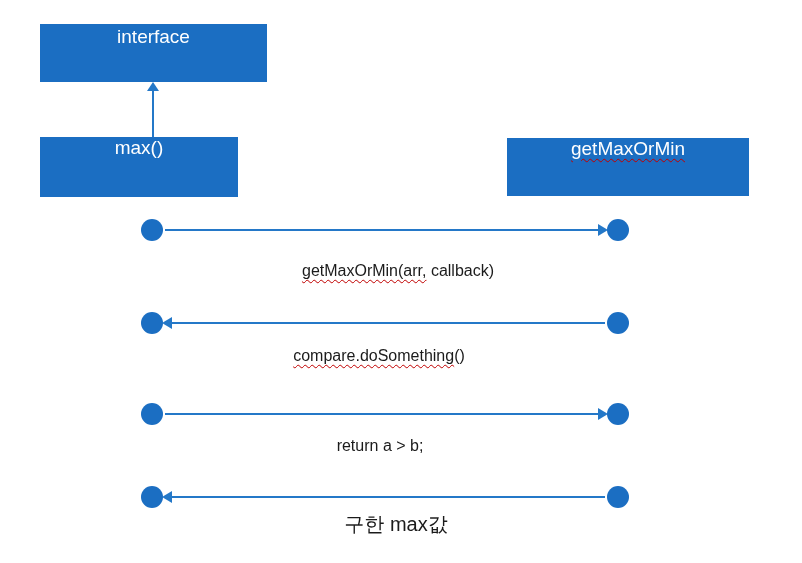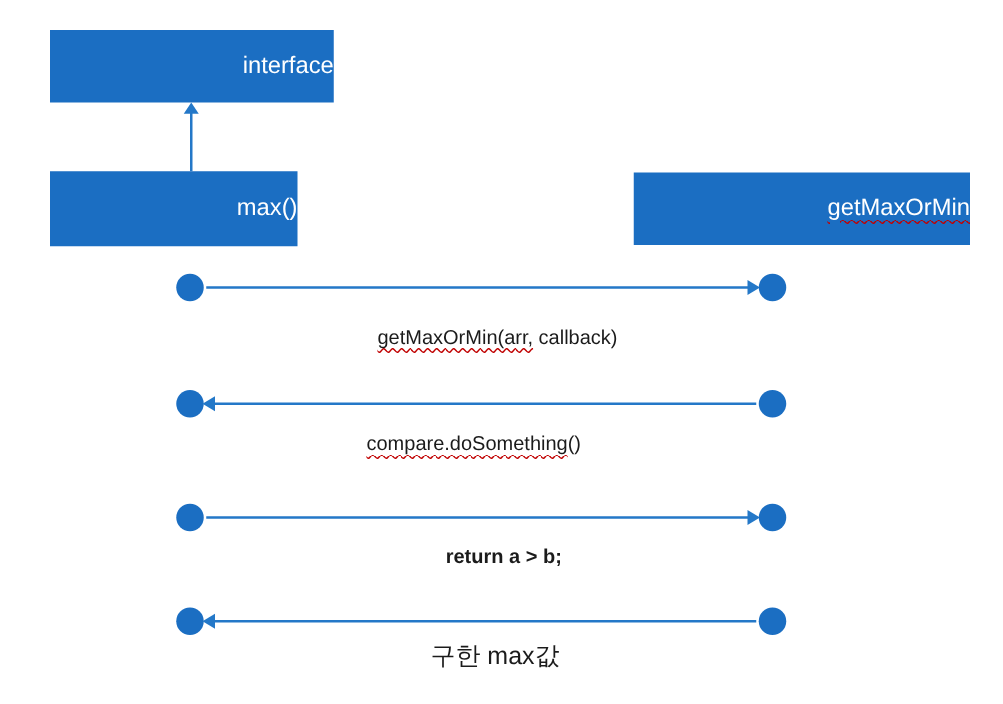--- a/index.html
+++ b/index.html
@@ -11,29 +11,29 @@
     font-family: "Liberation Sans", "DejaVu Sans", sans-serif;
     overflow: hidden;
   }
 
   
   .box {
     position: absolute;
     background: var(--shape-fill, #1B6EC2);
     color: #ffffff;
     display: flex;
-    flex-direction: column;
-    align-items: flex-end;
+    flex-direction: row;
+    align-items: flex-start;
     justify-content: center;
     font-size: 19px;
     text-align: center;
   }
   .box-interface { left: 40px;  top: 24px;  width: 227px; height: 58px; line-height: 26px; }
   .box-max       { left: 40px;  top: 137px; width: 198px; height: 60px; }
-  .box-getmax    { left: 507px; top: 138px; width: 269px; height: 58px; }
+  .box-getmax    { left: 507px; top: 138px; width: 242px; height: 58px; }
 
   
   .sq, .sq-box {
     text-decoration-line: underline;
     text-decoration-style: wavy;
     text-decoration-color: var(--squiggle, #C00000);
     text-decoration-thickness: 1px;
     text-underline-offset: 3px;
   }
 
@@ -94,21 +94,21 @@
   
   .msg-label {
     position: absolute;
     transform: translateX(-50%);
     white-space: nowrap;
     font-size: 16px;
     color: var(--text-dark, #1B1B1B);
   }
   .label-1 { left: 398px; top: 262px; }
   .label-2 { left: 379px; top: 347px; }
-  .label-3 { left: 403px; top: 437px; font-weight: bold; }
+  .label-3 { left: 380px; top: 437px; }
   .label-4 { left: 396px; top: 511px; font-size: 20px; }
 </style>
 </head>
 <body>
 
 <div class="canvas">
 
   <div class="box box-interface">
     <div>interface</div>
   </div>

